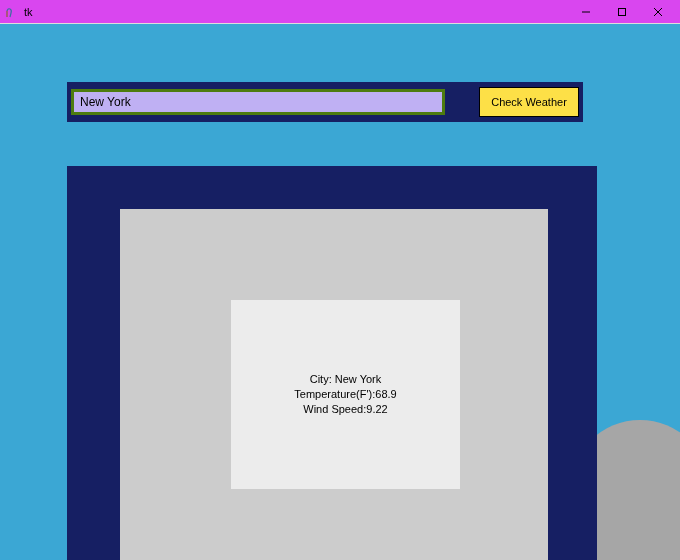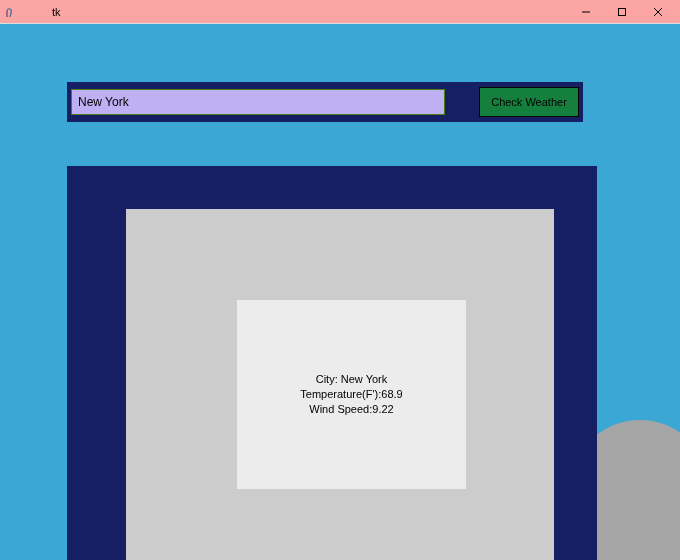--- a/index.html
+++ b/index.html
@@ -5,26 +5,25 @@
     * { box-sizing: border-box; margin: 0; padding: 0; }
     body {
       font-family: "Segoe UI", Tahoma, sans-serif;
       background: #f0f0f0;
       width: 680px;
       height: 560px;
       overflow: hidden;
     }
     .titlebar {
       height: 24px;
-      background: #fca5a5;
+      background: #d946ef;
       display: flex;
       align-items: center;
       padding: 0 4px;
       border-bottom: 1px solid #ddd;
-      gap: 28px;
     }
     .titlebar-icon {
       width: 14px;
       height: 14px;
       margin-right: 6px;
       display: inline-flex;
       align-items: center;
       justify-content: center;
     }
     .titlebar-title {
@@ -63,51 +62,50 @@
       background: #161f63;
       display: flex;
       align-items: center;
       padding: 4px;
       gap: 34px;
     }
     .city-input {
       flex: 1;
       height: 26px;
       background: #bfb0f3;
-      border: 1px solid #4d7c0f;
+      border: 3px solid #4d7c0f;
       font-size: 12px;
       padding: 0 6px;
       color: #000;
       outline: none;
     }
     .check-btn {
       width: 100px;
       height: 30px;
-      background: #15803d;
+      background: #fde047;
       border: 1px solid #000;
       font-size: 11px;
       color: #000;
       cursor: pointer;
     }
     .result-frame {
       position: absolute;
       top: 142px;
       left: 67px;
       width: 530px;
       height: 394px;
       background: #161f63;
     }
     .result-mid {
       position: absolute;
       top: 43px;
       left: 53px;
       width: 428px;
       height: 351px;
       background: #cccccc;
-      margin-left: 6px;
     }
     .result-inner {
       position: absolute;
       top: 91px;
       left: 111px;
       width: 229px;
       height: 189px;
       background: #ececec;
       display: flex;
       flex-direction: column;

